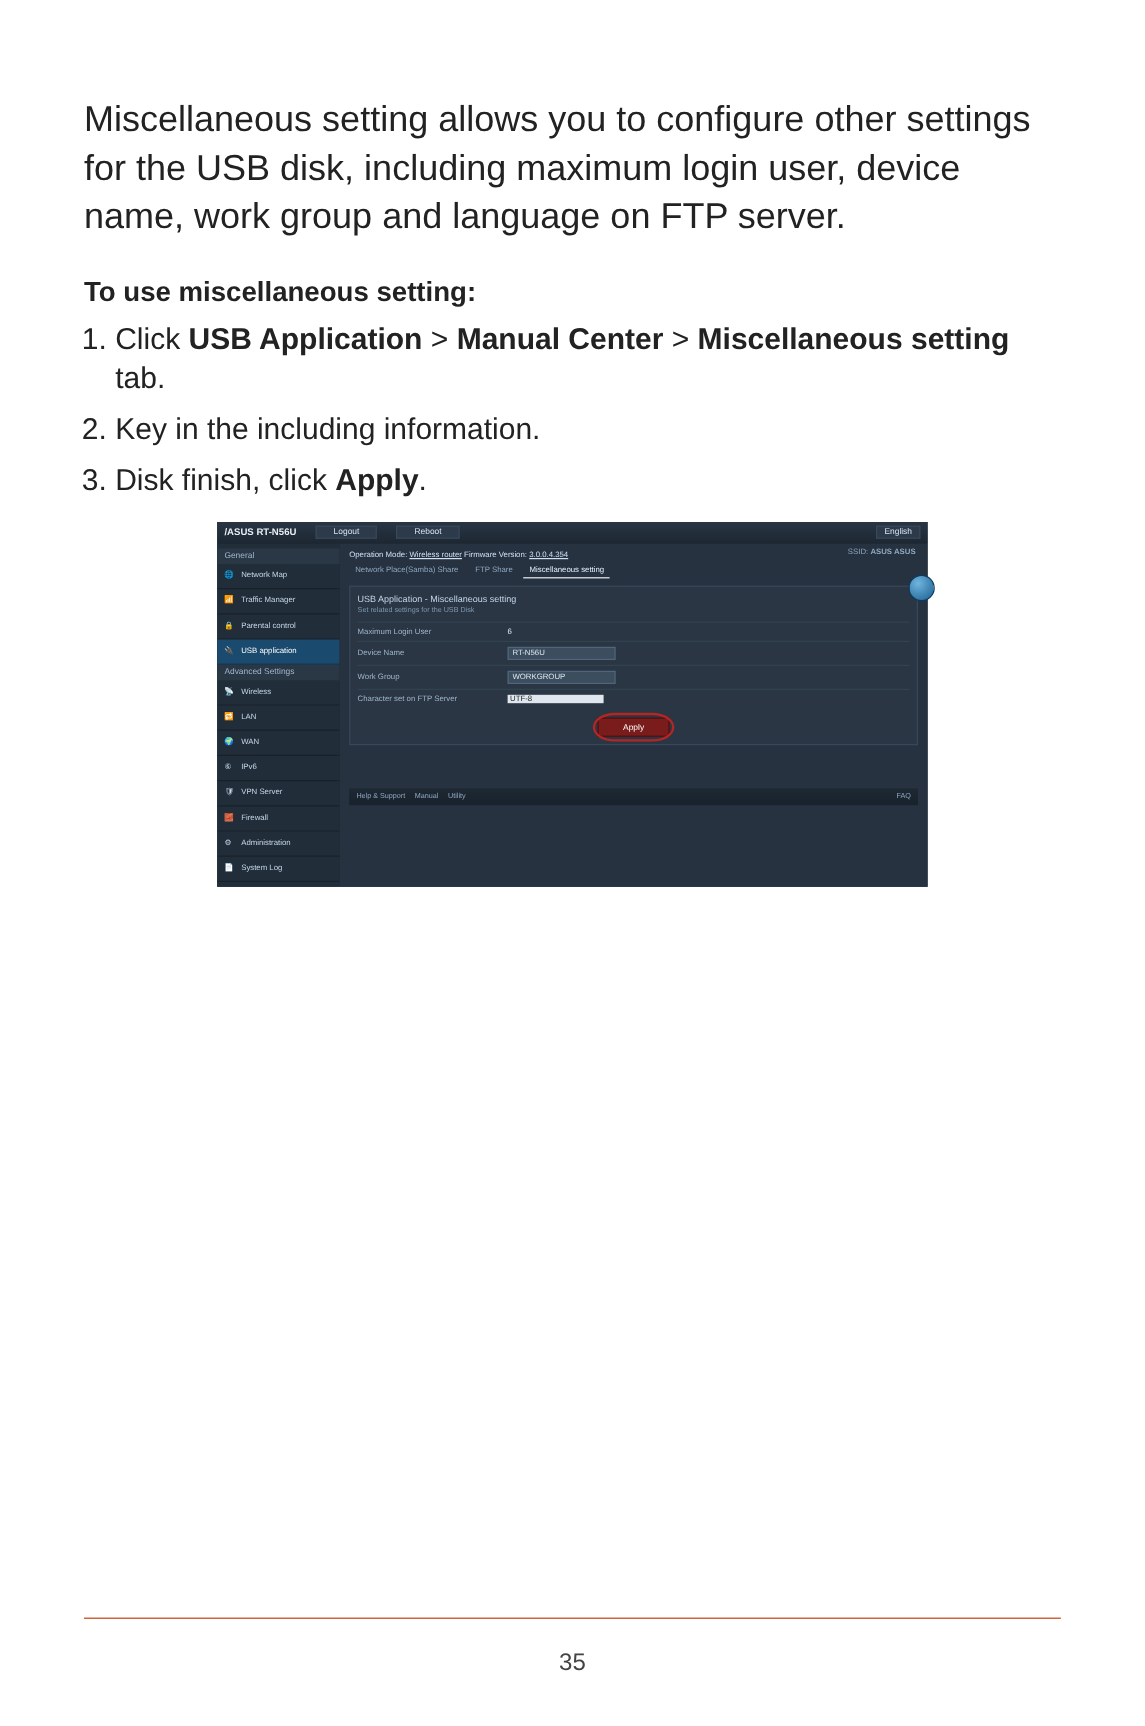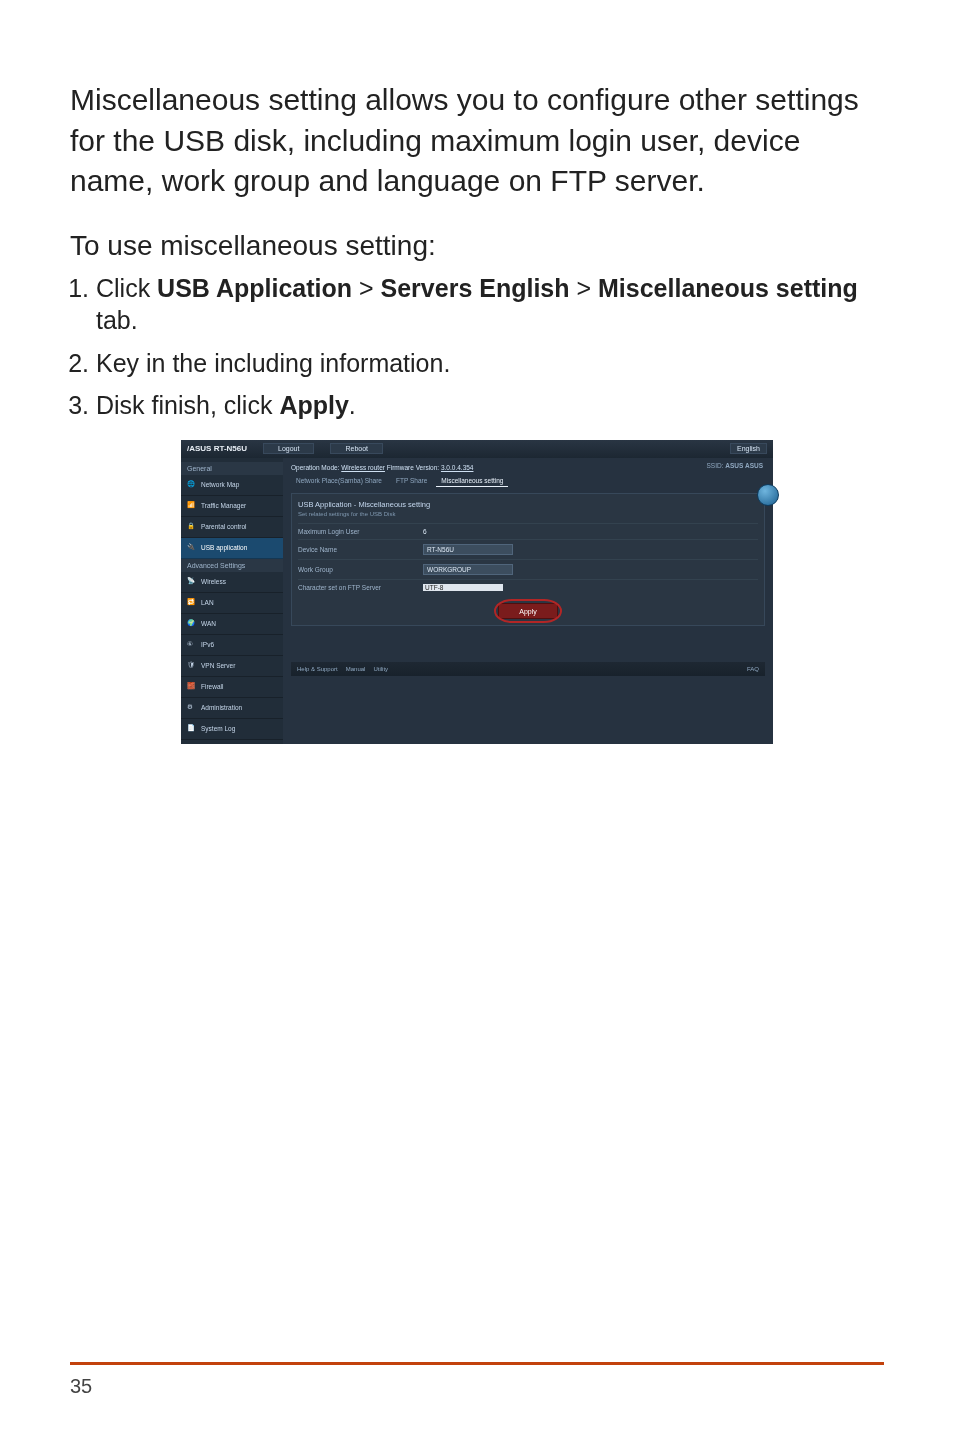--- a/index.html
+++ b/index.html
@@ -20,22 +20,22 @@
     font-size: 30px;
     margin-bottom: 32px;
   }
   p.body-text {
     font-size: 30px;
     line-height: 1.35;
     margin-bottom: 28px;
     color: #222;
   }
   p.subheading {
-    font-size: 28px;
-    font-weight: 400;
+    font-size: 23px;
+    font-weight: 700;
     margin-bottom: 10px;
   }
   ol.steps {
     list-style: decimal;
     margin-left: 26px;
     font-size: 25px;
     line-height: 1.3;
   }
   ol.steps li { margin-bottom: 10px; }
   .b { font-weight: 700; }
@@ -168,40 +168,40 @@
     margin-top: 36px;
     background: linear-gradient(#1e2833, #18222c);
     height:14px;
     display:flex; align-items:center;
     font-size:6px; color:#8fa8c1; padding:0 6px;
     gap:8px;
   }
   .ss-footer .spacer{flex:1;}
 
   .page-footer {
-    border-top: 3px solid #c2410c;
-    padding-top: 10px;
-    text-align: left;
+    border-top: 1px solid #c2410c;
+    padding-top: 26px;
+    text-align: center;
     font-size: 20px;
     color: #444;
     margin-top: auto;
   }
 </style>
 </head>
 <body>
 
 <div class="content">
 
   <p class="body-text">Miscellaneous setting allows you to configure other settings for the USB disk, including maximum login user, device name, work group and language on FTP server.</p>
 
   <p class="subheading">To use miscellaneous setting:</p>
 
   <ol class="steps">
     <li>
-      <span>Click </span><span class="b">USB Application</span><span> &gt; </span><span class="b">Servers English</span><span> &gt; </span><span class="b">Miscellaneous setting</span><span> tab.</span>
+      <span>Click </span><span class="b">USB Application</span><span> &gt; </span><span class="b">Manual Center</span><span> &gt; </span><span class="b">Miscellaneous setting</span><span> tab.</span>
     </li>
     <li>Key in the including information.</li>
     <li>
       <span>Disk finish, click </span><span class="b">Apply</span><span>.</span>
     </li>
   </ol>
 
   <div class="router-ss">
     <div class="ss-topbar">
       <span class="ss-brand">/ASUS RT-N56U</span>

